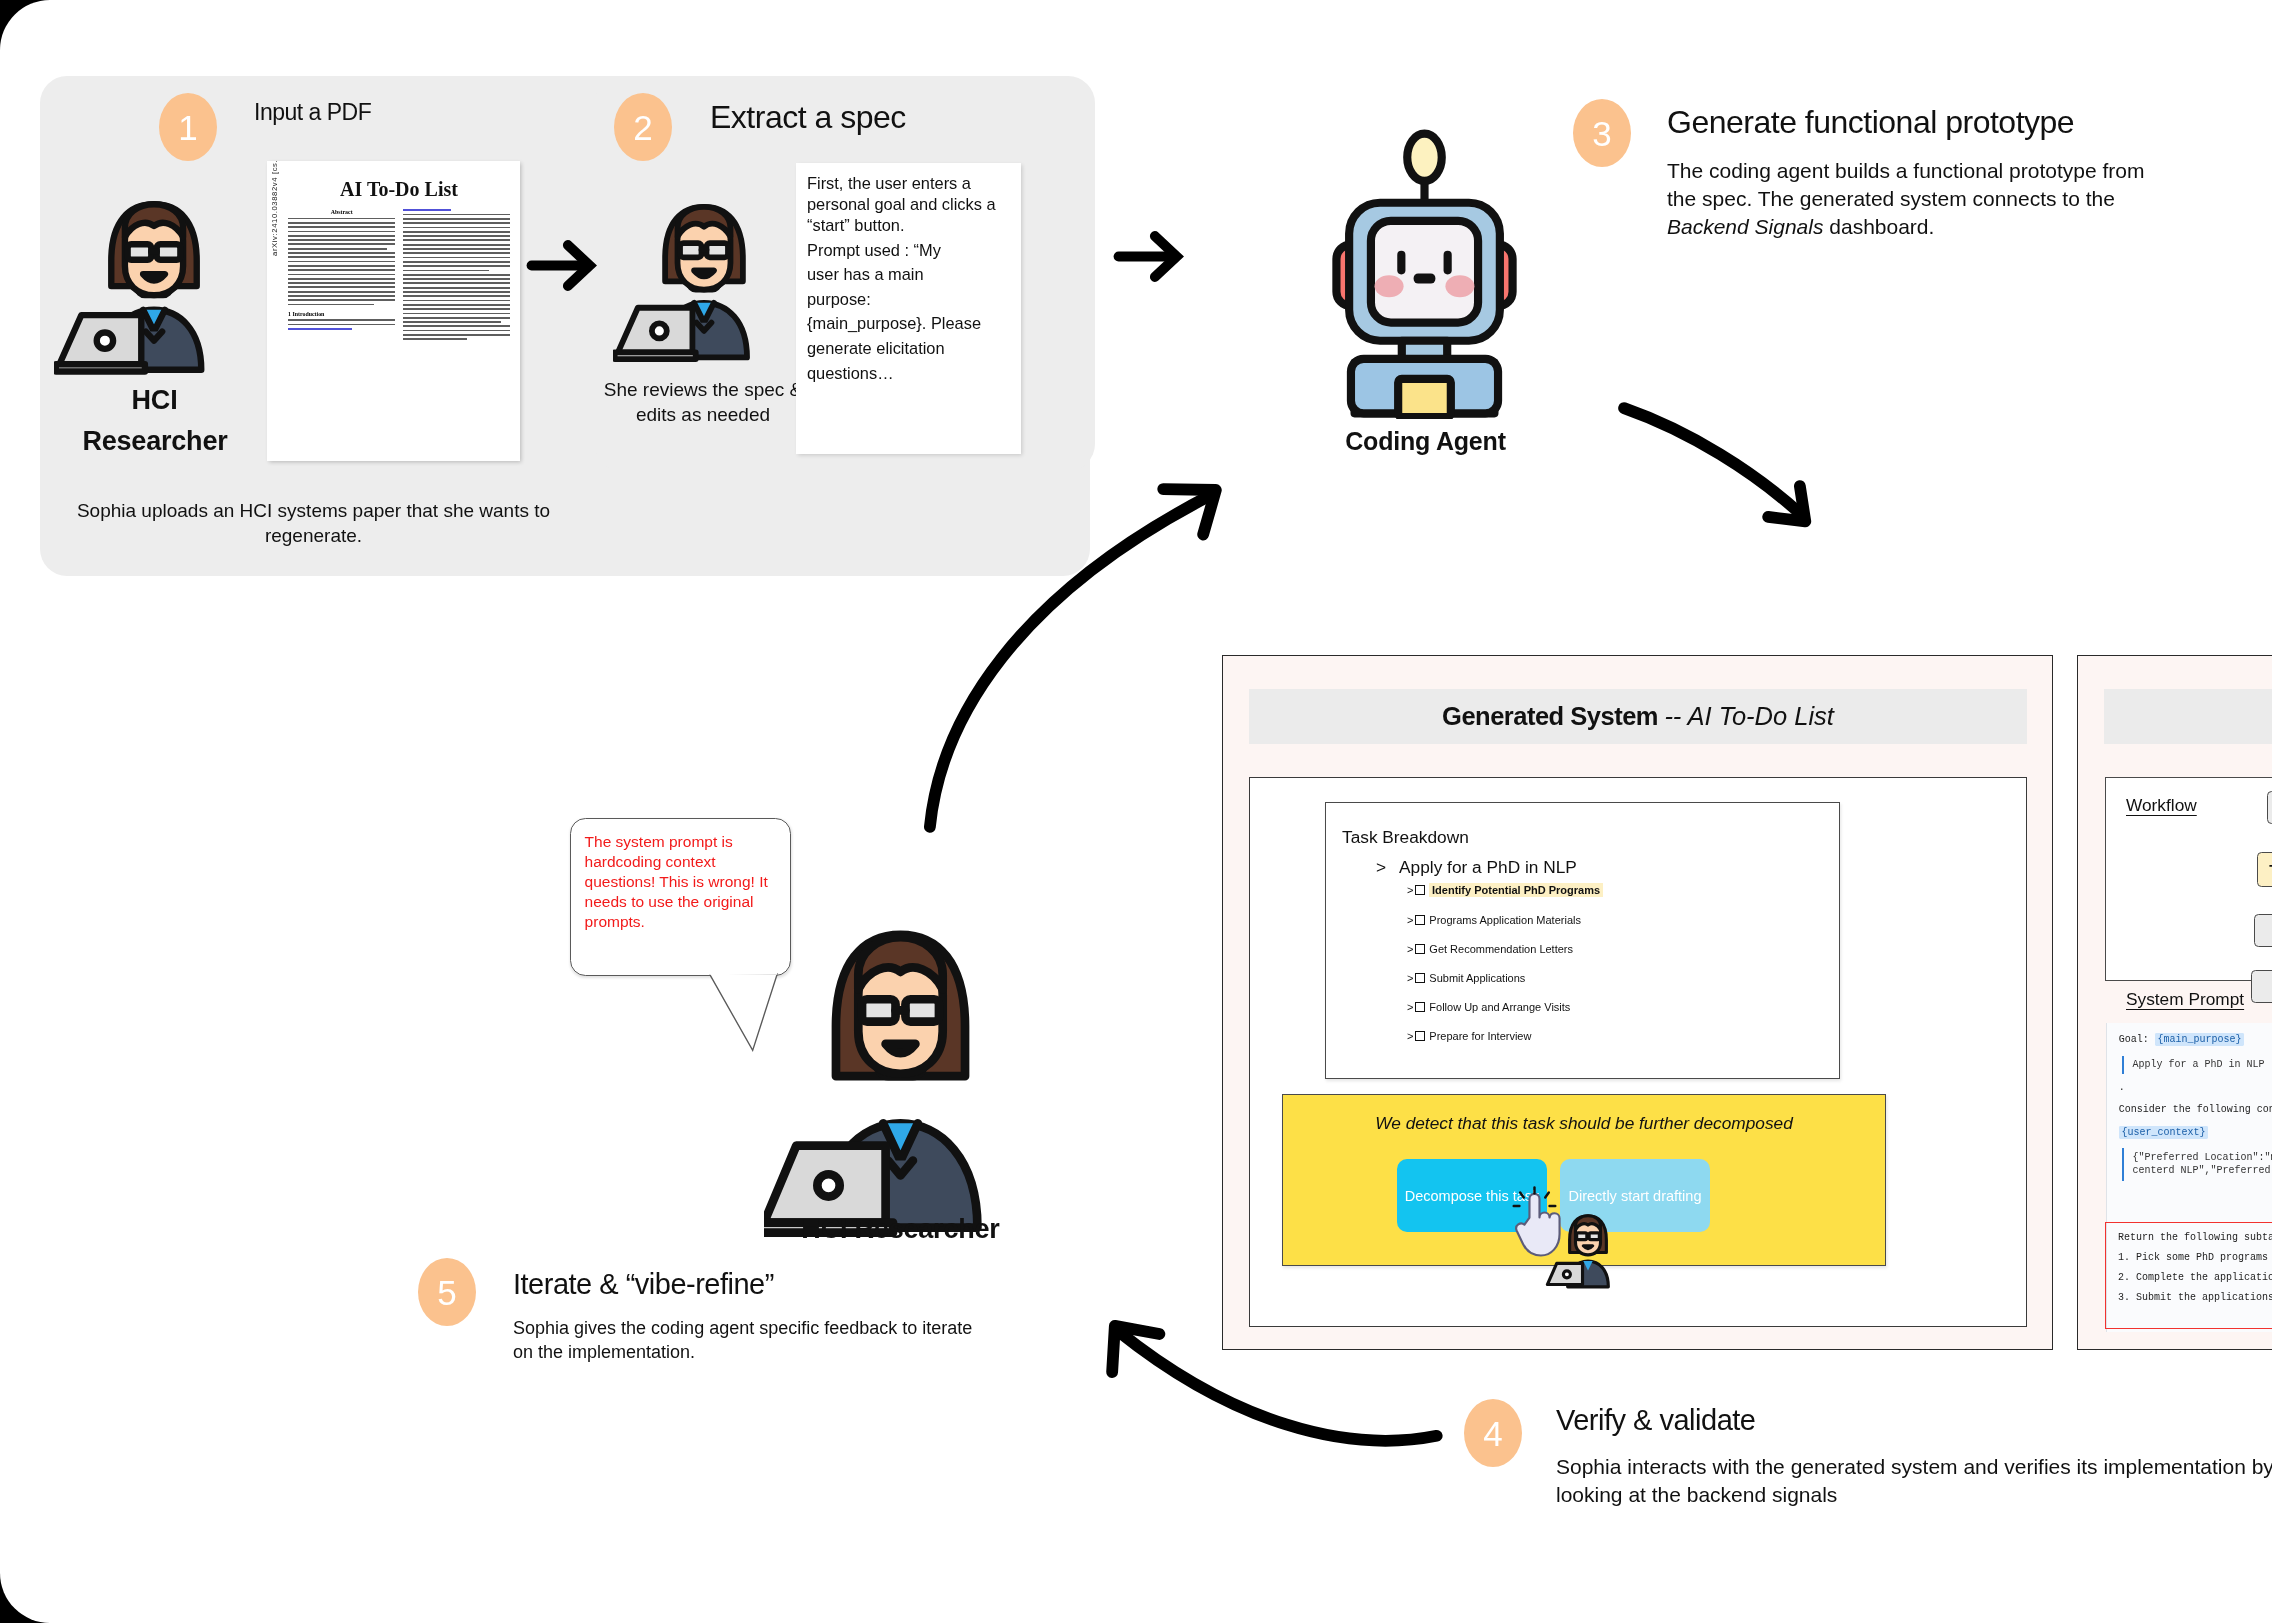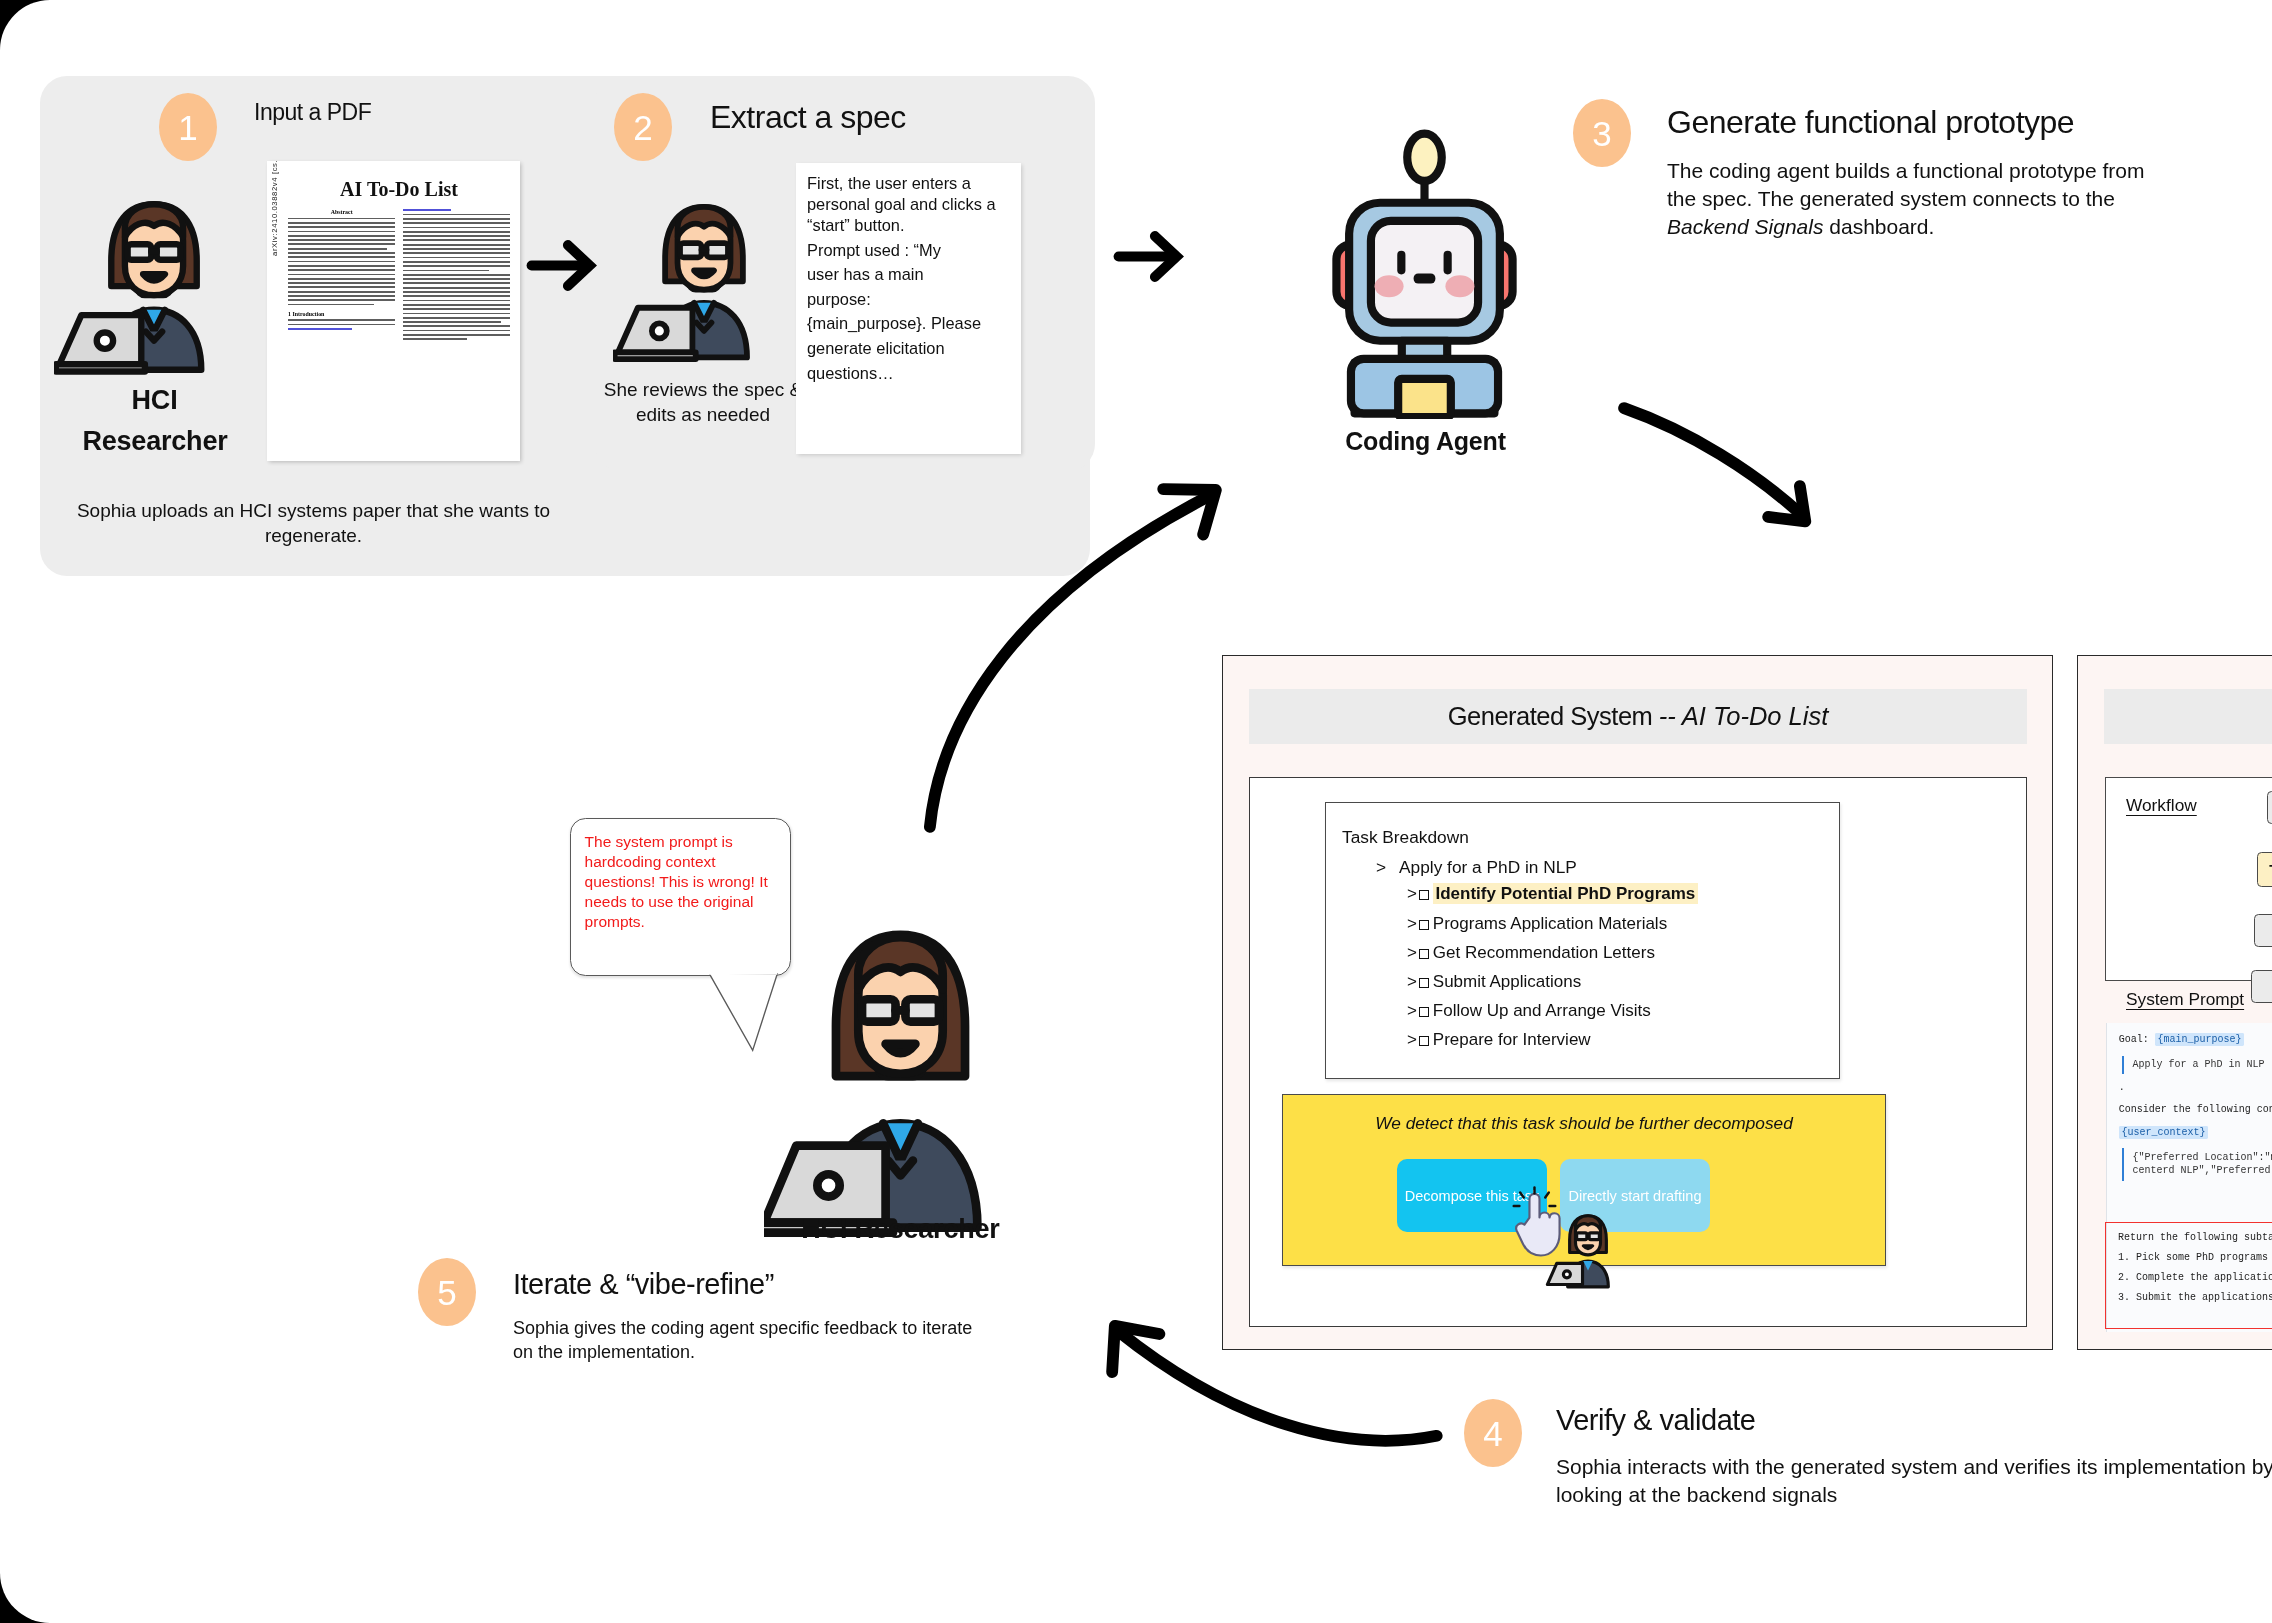--- a/index.html
+++ b/index.html
@@ -81,35 +81,35 @@
 
   
   .panel{
     position:absolute; background:#fdf5f3; border:1.4px solid #2a2a2a;
   }
   .panel-header{
     position:absolute; background:#ebebeb;
     display:flex; align-items:center; justify-content:center;
     color:#111;
   }
-  .panel-header .ph-main{ font-weight:400; letter-spacing:-0.5px; }
+  .panel-header .ph-main{ font-weight:700; letter-spacing:-0.5px; }
   .panel-header .ph-sub{ font-style:italic; font-weight:400; margin-left:6.4px;}
 
   .inner-box{
     position:absolute; background:#fff; border:0.9px solid #3a3a3a;
   }
 
   
   .tb-box{
     position:absolute; background:#fff; border:0.9px solid #4a4a4a;
     box-shadow:1.4px 1.8px 3.2px rgba(0,0,0,.10);
   }
   .tb-title{ position:absolute; font-size:17.3px; color:#111; }
   .tb-root{ position:absolute; font-size:17.3px; color:#111; }
-  .tb-item{ position:absolute; font-size:17px; color:#111; white-space:nowrap;}
+  .tb-item{ position:absolute; font-size:11px; color:#111; white-space:nowrap;}
   .tb-item .chev{ margin-right:1.8px; }
   .tb-item .chk{
     display:inline-block; width:10px; height:10px;
     border:1.1px solid #111; margin-right:4.1px; vertical-align:-0.9px;
   }
   .tb-item.hl .lbl{ background:#fdf0c4; font-weight:700; padding:0.9px 2.7px; }
 
   
   .dec-card{
     position:absolute; background:#fde047; border:0.9px solid #4a4a4a;

